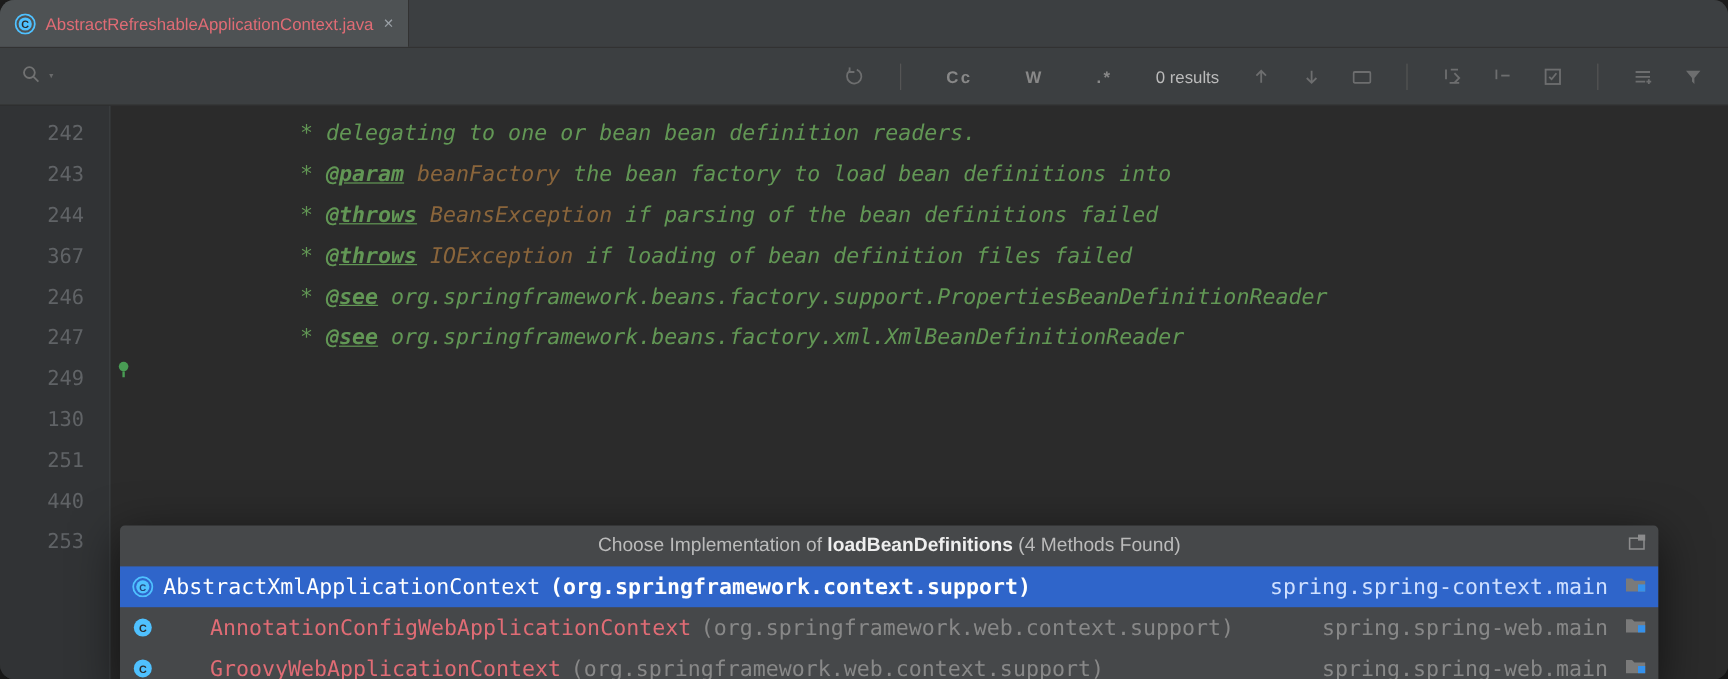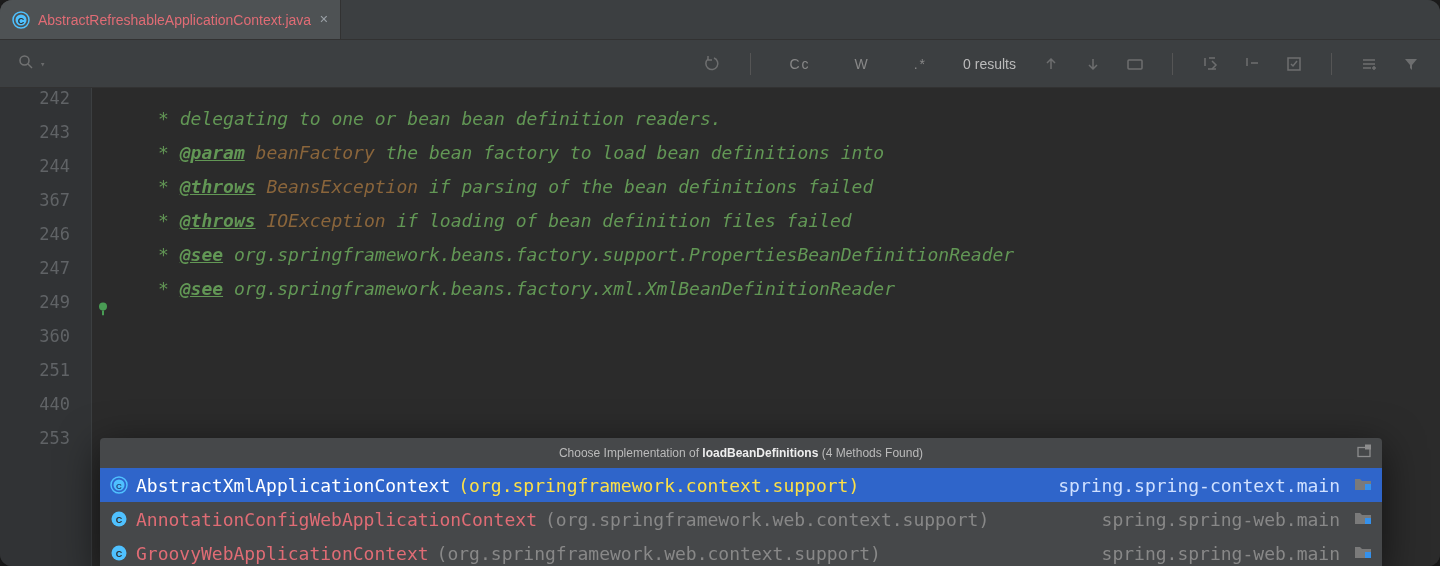--- a/index.html
+++ b/index.html
@@ -73,20 +73,21 @@
     gap: 6px;
   }
   .search-box .search-icon { opacity: .7; }
   .search-box .drop-arrow { font-size: 9px; opacity: .6; }
   .find-toolbar-btns {
     display: flex;
     align-items: center;
     gap: 24px;
     padding: 0 10px;
     color: #888;
+    font-weight: bold;
   }
   .toolbar-ico { opacity: .65; display:inline-flex; align-items:center; justify-content:center; width:18px; height:18px; }
   .divider { width:1px; height:22px; background:#555; margin:0 4px; }
   .toolbar-text { color:#888; font-family:-apple-system,sans-serif; font-size:14px; white-space:nowrap; padding:0 10px;}
   .cc-w { letter-spacing: 2px; }
 
   
   .editor {
     position: relative;
     background: #2b2b2b;
@@ -97,23 +98,22 @@
     position: absolute;
     left: 0; top: 0; bottom: 0;
     width: 92px;
     background: #313335;
     border-right: 1px solid #3c3f41;
   }
   .line {
     position: relative;
     height: 34px;
     display: flex;
-    align-items: flex-start;
+    align-items: flex-end;
     font-size: 18px;
-    flex-direction: column;
   }
   .lineno {
     width: 92px;
     text-align: right;
     padding-right: 22px;
     color: #606366;
     font-size: 17px;
   }
   .linecontent {
     padding-left: 28px;
@@ -148,21 +148,21 @@
     border-radius: 4px;
     box-shadow: 0 10px 40px rgba(0,0,0,0.6);
     overflow: hidden;
     font-family: ui-monospace, "SF Mono", Menlo, Consolas, monospace;
   }
   .popup-title {
     padding: 8px 12px;
     text-align: center;
     color: #bbb;
     font-family: -apple-system, "Segoe UI", sans-serif;
-    font-size: 12px;
+    font-size: 16px;
     position: relative;
   }
   .popup-title b { color: #eee; font-weight: 600; }
   .popup-title .pin {
     position: absolute;
     right: 10px;
     top: 50%;
     transform: translateY(-50%);
     opacity: .7;
   }
@@ -175,26 +175,26 @@
     font-size: 18px;
   }
   .popup-row.selected { background: #2f65ca; color: #fff; }
   .popup-row .class-icon {
     width: 18px; height: 18px;
     display:inline-flex; align-items:center; justify-content:center;
     flex-shrink:0;
   }
   .popup-row .name { white-space: nowrap; }
   .popup-row .pkg { color: #888; }
-  .popup-row.selected .pkg { color: #fde047; }
+  .popup-row.selected .pkg { color: #ffffff; font-weight: bold; }
   .popup-row .spacer { flex:1; }
   .popup-row .module { color:#888; white-space:nowrap;margin-left:18px; }
   .popup-row.selected .module { color:#cfe0ff; }
   .popup-row .folder-icon { margin-left:6px; flex-shrink:0; }
-  .name-red { color: #e06c75; }
+  .name-red { color: #e06c75; margin-left: 39px; }
   .popup-row.selected .name-red, .popup-row.selected .name { color:#fff; }
 </style>
 </head>
 <body>
 
 <div class="window">
 
   <div class="tab-bar">
     <div class="tab">
       <span class="file-icon-c">
@@ -312,21 +312,21 @@
         </div>
         <div class="line">
           <div class="lineno">249</div>
           <span class="impl-icon"><svg width="14" height="14" viewBox="0 0 14 14">
               <circle cx="7" cy="5" r="4" fill="#499c54"></circle>
               <path d="M7 9 L7 14" stroke="#499c54" stroke-width="2"></path>
             </svg></span>
           <div class="linecontent"></div>
         </div>
         <div class="line">
-          <div class="lineno">360</div>
+          <div class="lineno">130</div>
           <div class="linecontent"></div>
         </div>
         <div class="line">
           <div class="lineno">251</div>
           <div class="linecontent"></div>
         </div>
         <div class="line">
           <div class="lineno">440</div>
           <div class="linecontent"></div>
         </div>

